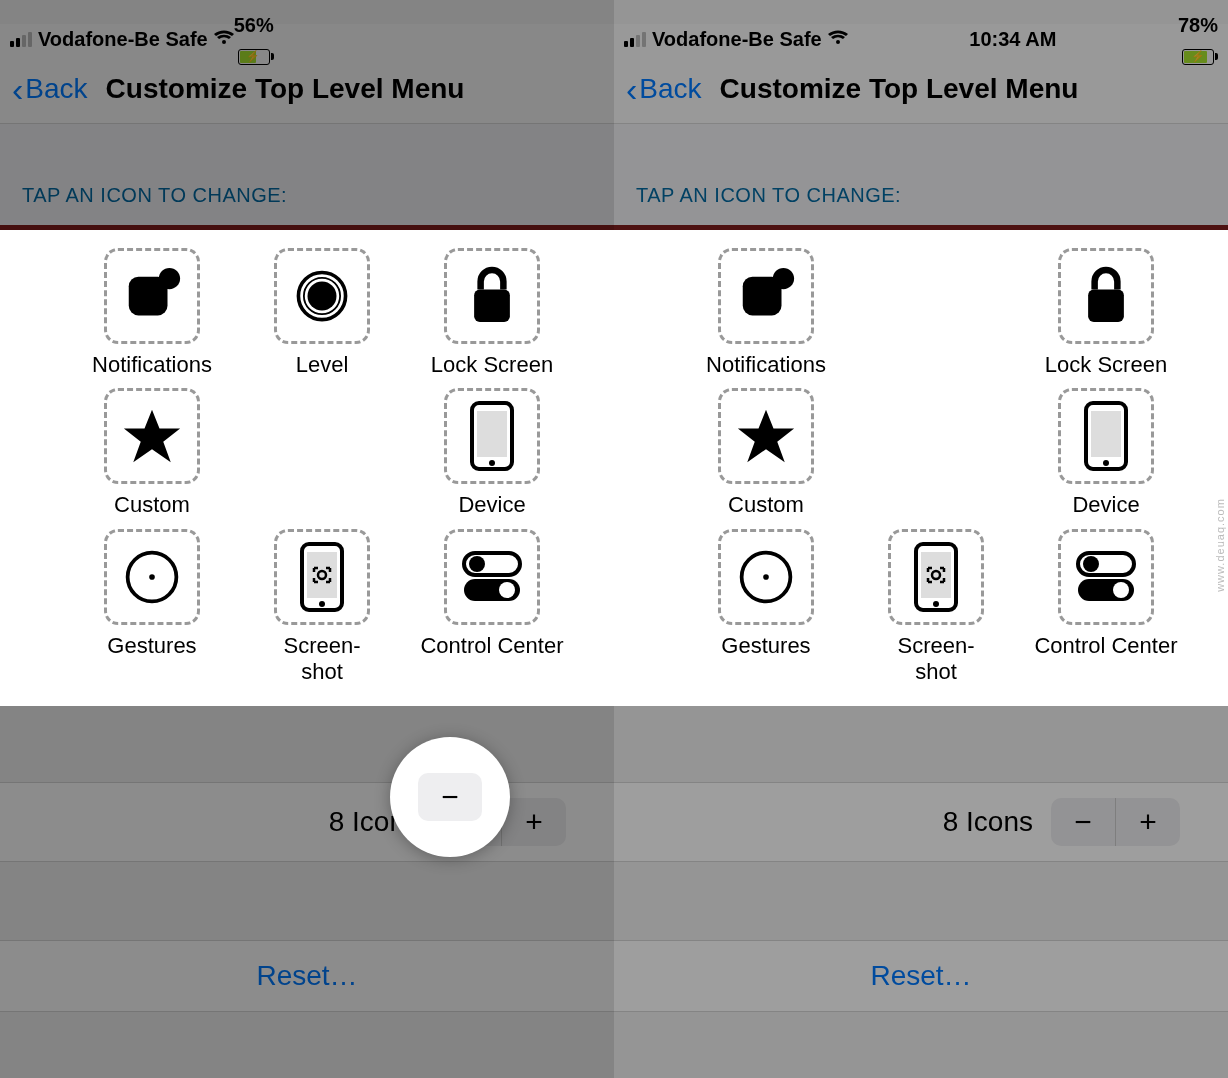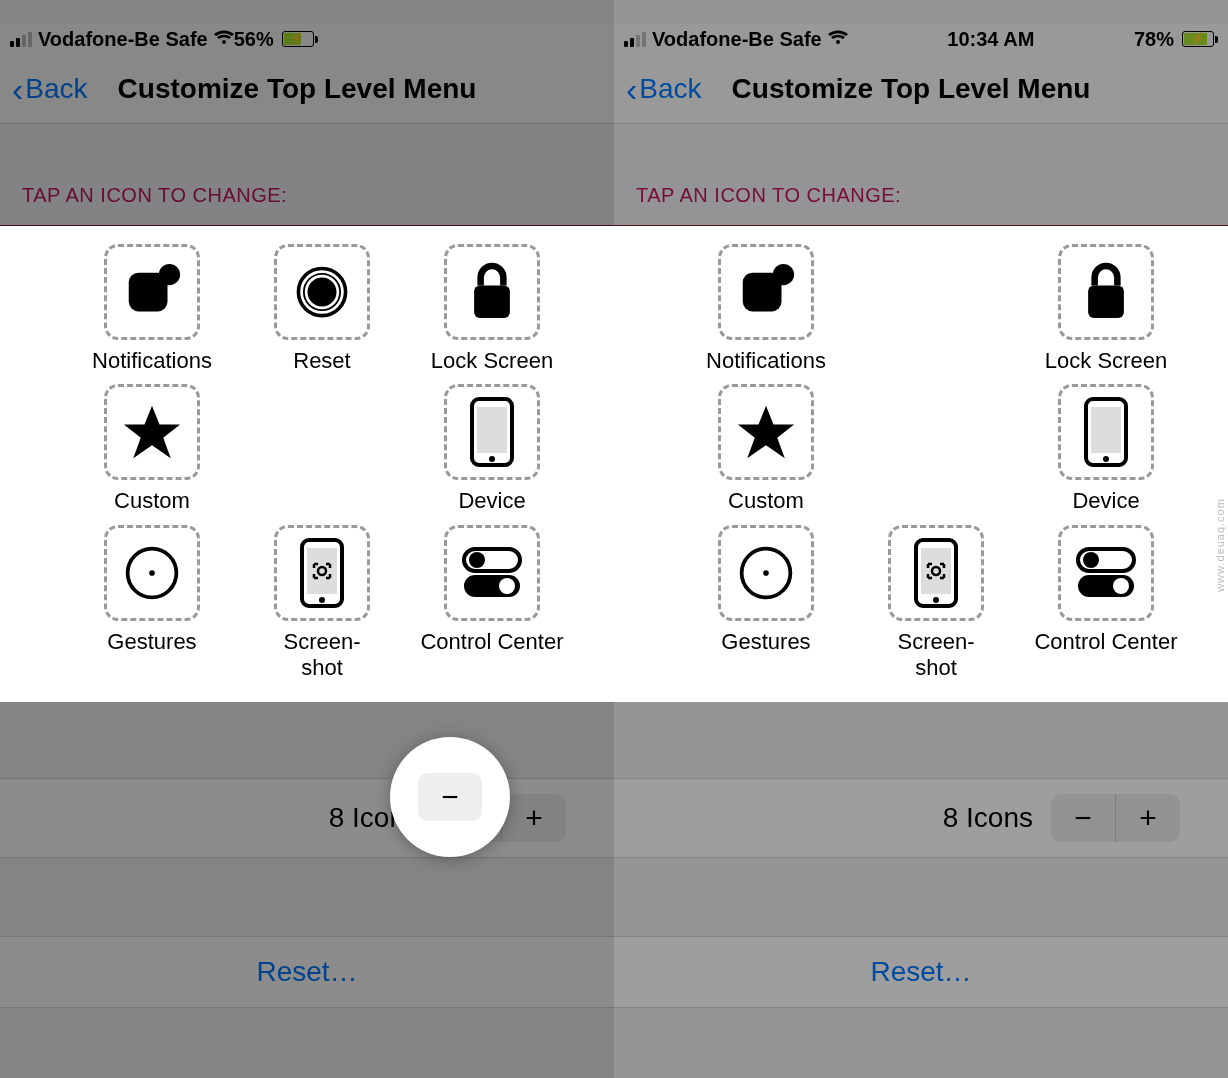--- a/index.html
+++ b/index.html
@@ -30,45 +30,45 @@
     display: flex;
     align-items: center;
     padding: 0 10px;
     font-size: 20px;
     font-weight: 600;
     background: #f7f7f7;
     margin-top: 24px;
   }
   .status-left { display: flex; align-items: center; gap: 6px; }
   .status-center { flex: 1; text-align: center; }
-  .status-right { display:flex; align-items:center; justify-content:flex-end; gap:4px;}
+  .status-right { display:flex; align-items:center; justify-content:flex-end; gap:12px;flex-direction:column;}
   .signal-bars { display: inline-flex; align-items: flex-end; gap: 2px; }
   .signal-bars span { width: 4px; background: #000; border-radius: 1px; }
   .signal-bars span.off { background: #bbb; }
   .b1{height:6px}.b2{height:9px}.b3{height:12px}.b4{height:15px}
   .nav-bar {
     height: 70px;
     display: flex;
     align-items: center;
     padding: 0 12px;
     background: #f7f7f7;
     border-bottom: 1px solid #d6d6d6;
     font-size: 28px;
     font-weight: 600;
   }
   .back-btn { display: flex; align-items:center; color:#007aff; font-weight:400; font-size:28px; }
   .back-chevron { font-size:34px; margin-right:2px; font-weight:500; line-height:1;}
-  .nav-title { margin-left:30px; font-size:28px; font-weight:700; }
+  .nav-title { margin-left:18px; font-size:28px; font-weight:700; }
   .section-label {
     padding: 60px 22px 18px 22px;
     font-size: 20px;
-    color: #be185d;
+    color: #0369a1;
     letter-spacing: 0.5px;
     background: #efeff3;
-    border-bottom: 1px solid #7f1d1d;
+    border-bottom: 5px solid #7f1d1d;
   }
   .icon-grid-wrap {
     background: #fff;
     position: relative;
     z-index: 10;
     padding: 18px 72px 20px 72px;
   }
   .icon-grid {
     display: grid;
     grid-template-columns: repeat(3, 1fr);
@@ -203,21 +203,21 @@
           <div class="icon-label" style="white-space: pre-line;">Notifications</div>
         </div>
         <div class="icon-cell">
           <div class="icon-box">
             <svg width="58" height="58" viewBox="0 0 64 64">
               <circle cx="32" cy="32" r="26" fill="none" stroke="#000" stroke-width="4"></circle>
               <circle cx="32" cy="32" r="16" fill="#000"></circle>
               <circle cx="32" cy="32" r="20" fill="none" stroke="#000" stroke-width="2"></circle>
             </svg>
           </div>
-          <div class="icon-label" style="white-space: pre-line;">Reset</div>
+          <div class="icon-label" style="white-space: pre-line;">Level</div>
         </div>
         <div class="icon-cell">
           <div class="icon-box">
             <svg width="52" height="62" viewBox="0 0 64 76">
               <rect x="10" y="30" width="44" height="40" rx="7" fill="#000"></rect>
               <path d="M18 30 V20 a14 14 0 0 1 28 0 V30" fill="none" stroke="#000" stroke-width="8"></path>
             </svg>
           </div>
           <div class="icon-label" style="white-space: pre-line;">Lock Screen</div>
         </div>

